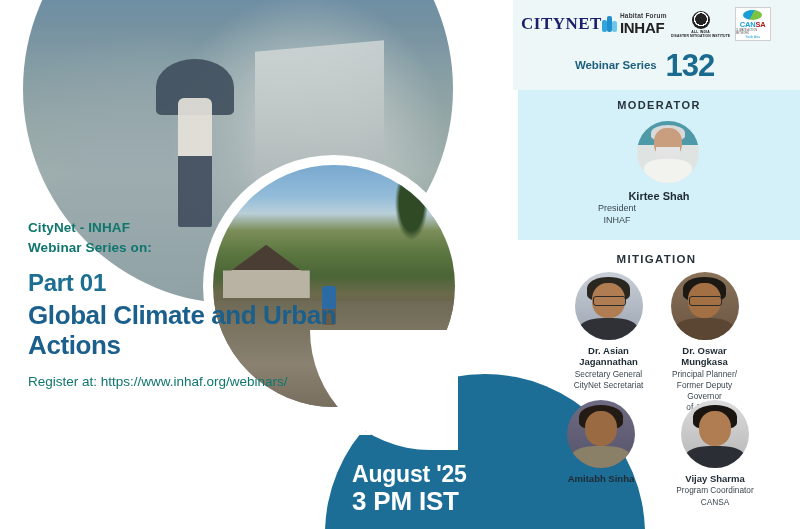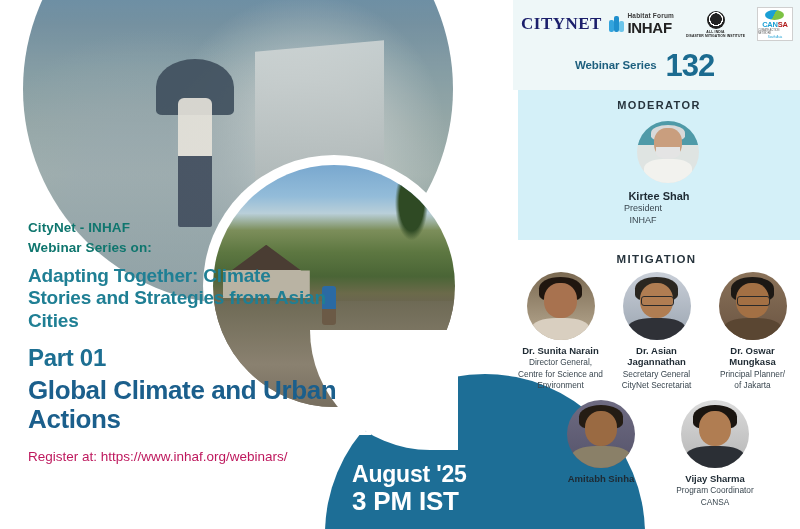--- a/index.html
+++ b/index.html
@@ -109,27 +109,27 @@
   .date-time{font-size:26px;font-weight:bold;margin-top:2px;letter-spacing:-0.2px;}
 
   
   .copy{position:absolute;left:28px;top:218px;width:310px;}
   .kicker{font-size:13.5px;font-weight:bold;color:#0f766e;line-height:1.45;letter-spacing:.1px;}
   .series-title{
     font-size:19px;font-weight:bold;color:#1f7f94;line-height:1.17;margin-top:8px;letter-spacing:-.2px;
   }
   .part{font-size:24px;font-weight:bold;color:#1d6f92;margin-top:12px;letter-spacing:-.3px;}
   .part-title{font-size:26px;font-weight:bold;color:#1b5f8c;line-height:1.14;margin-top:4px;letter-spacing:-.4px;}
-  .register{font-size:13.5px;color:#be185d;margin-top:14px;letter-spacing:0;}
+  .register{font-size:13.5px;color:#0f766e;margin-top:14px;letter-spacing:0;}
 
   
   .right-top{position:absolute;left:513px;top:0;width:287px;height:90px;background:#eef7f8;}
   .logo-row{
     position:absolute;left:521px;top:6px;width:272px;height:36px;
-    display:flex;align-items:center;justify-content:space-between;
+    display:flex;align-items:center;
   }
   .logo-citynet{
     font-family:"Liberation Serif",serif;font-size:17px;font-weight:bold;color:#1b1f6b;letter-spacing:.5px;
   }
   .logo-inhaf{display:flex;align-items:center;gap:3px;}
   .inhaf-mark{width:15px;height:17px;position:relative;}
   .inhaf-mark i{position:absolute;background:#34a4dd;display:block;}
   .inhaf-mark i.a{left:0;top:4px;width:5px;height:12px;border-radius:2px;}
   .inhaf-mark i.b{left:5px;top:0;width:5px;height:16px;border-radius:2px;background:#1f8fcd;}
   .inhaf-mark i.c{left:10px;top:5px;width:5px;height:11px;border-radius:2px;background:#6cc5ea;}
@@ -177,21 +177,21 @@
   .mod-avatar .hair{
     position:absolute;left:22%;top:6%;width:56%;height:26%;border-radius:50% 50% 30% 30%;background:#d9d9d9;
   }
   .mod-avatar .beard{
     position:absolute;left:30%;top:42%;width:40%;height:20%;border-radius:0 0 50% 50%;background:#e4e4e4;
   }
   .mod-avatar .body{
     position:absolute;left:12%;top:62%;width:76%;height:38%;border-radius:40% 40% 0 0;background:#f2f2ee;
   }
   .mod-name{position:absolute;left:518px;top:190px;width:282px;text-align:center;font-size:11px;font-weight:bold;color:#1e2a33;}
-  .mod-role{position:absolute;left:518px;top:203px;width:250px;text-align:center;font-size:9px;color:#3a4750;line-height:1.33;}
+  .mod-role{position:absolute;left:492px;top:203px;width:250px;text-align:center;font-size:9px;color:#3a4750;line-height:1.33;}
 
   .pan-label{
     position:absolute;left:513px;top:253px;width:287px;text-align:center;
     font-size:11.5px;font-weight:bold;color:#27343d;letter-spacing:1.3px;
   }
   .pan-grid{position:absolute;left:513px;top:272px;width:287px;display:flex;justify-content:center;gap:6px;}
   .pan-grid2{position:absolute;left:548px;top:400px;width:220px;display:flex;justify-content:center;gap:24px;}
   .pan{width:90px;text-align:center;}
   .pan-av{width:68px;height:68px;border-radius:50%;margin:0 auto 5px;overflow:hidden;position:relative;}
   .pan-av .head{position:absolute;left:26%;top:16%;width:48%;height:52%;border-radius:46%;}
@@ -242,21 +242,20 @@
     <div class="date-day"><span>19</span><sup>th</sup></div>
     <div class="date-month">August '25</div>
     <div class="date-time">3 PM IST</div>
   </div>
 
   <div class="copy">
     <div class="kicker">
       <div>CityNet - INHAF</div>
       <div>Webinar Series on:</div>
     </div>
-    <div class="series-title">Adapting Together: Climate Stories and Strategies from Asian Cities</div>
     <div class="part">Part 01</div>
     <div class="part-title">Global Climate and Urban Actions</div>
     <div class="register">Register at: https://www.inhaf.org/webinars/</div>
   </div>
 
   <div class="right-top"></div>
 
   <div class="logo-row">
     <div class="logo-citynet">CITYNET</div>
 
@@ -303,33 +302,20 @@
   </div>
   <div class="mod-name">Kirtee Shah</div>
   <div class="mod-role">
     <div>President</div>
     <div>INHAF</div>
   </div>
 
   <div class="pan-label">MITIGATION</div>
 
   <div class="pan-grid">
-    <div class="pan p1">
-      <div class="pan-av">
-          <span class="hair"></span>
-          <span class="head"></span>
-          <span class="body"></span>
-        </div>
-      <div class="pan-name">Dr. Sunita Narain</div>
-      <div class="pan-role">
-          <div>Director General,</div>
-          <div>Centre for Science and</div>
-          <div>Environment</div>
-        </div>
-    </div>
     <div class="pan p2">
       <div class="pan-av">
           <span class="hair"></span>
           <span class="head"></span>
           <span class="glass"></span>
           <span class="body"></span>
         </div>
       <div class="pan-name">Dr. Asian Jagannathan</div>
       <div class="pan-role">
           <div>Secretary General</div>
@@ -339,20 +325,21 @@
     <div class="pan p3">
       <div class="pan-av">
           <span class="hair"></span>
           <span class="head"></span>
           <span class="glass"></span>
           <span class="body"></span>
         </div>
       <div class="pan-name">Dr. Oswar Mungkasa</div>
       <div class="pan-role">
           <div>Principal Planner/</div>
+          <div>Former Deputy Governor</div>
           <div>of Jakarta</div>
         </div>
     </div>
   </div>
 
   <div class="pan-grid2">
     <div class="pan p4">
       <div class="pan-av">
           <span class="hair"></span>
           <span class="head"></span>

